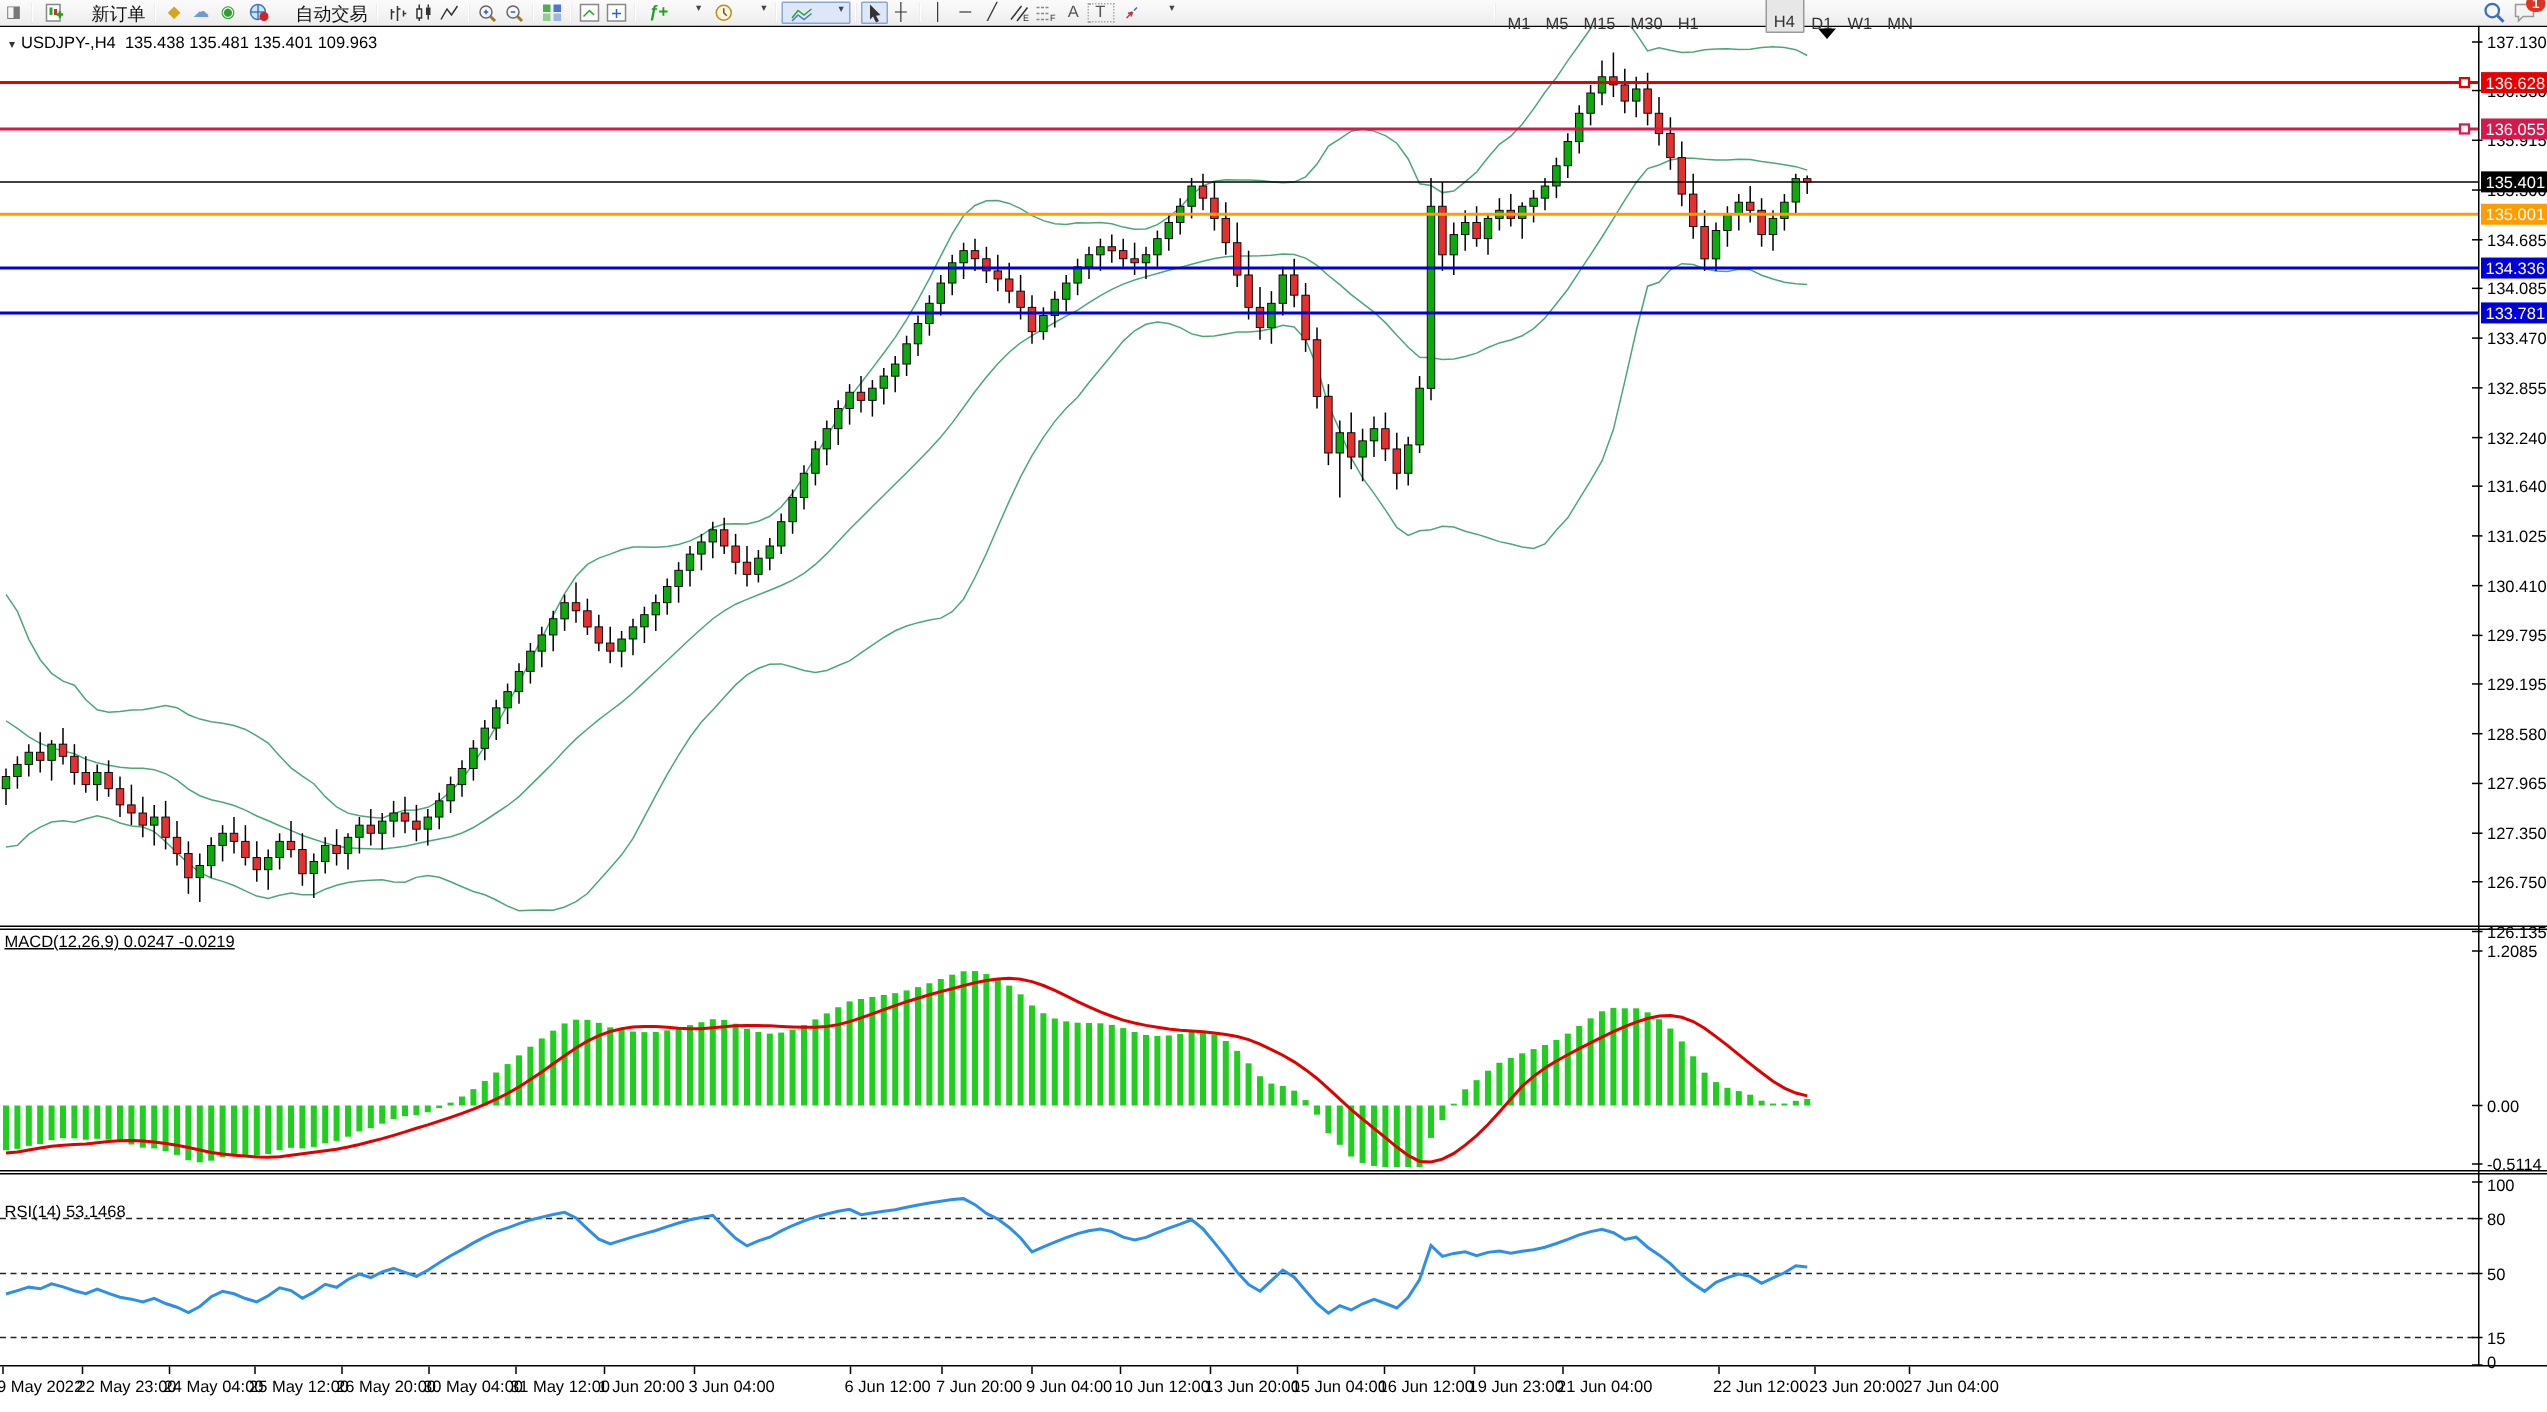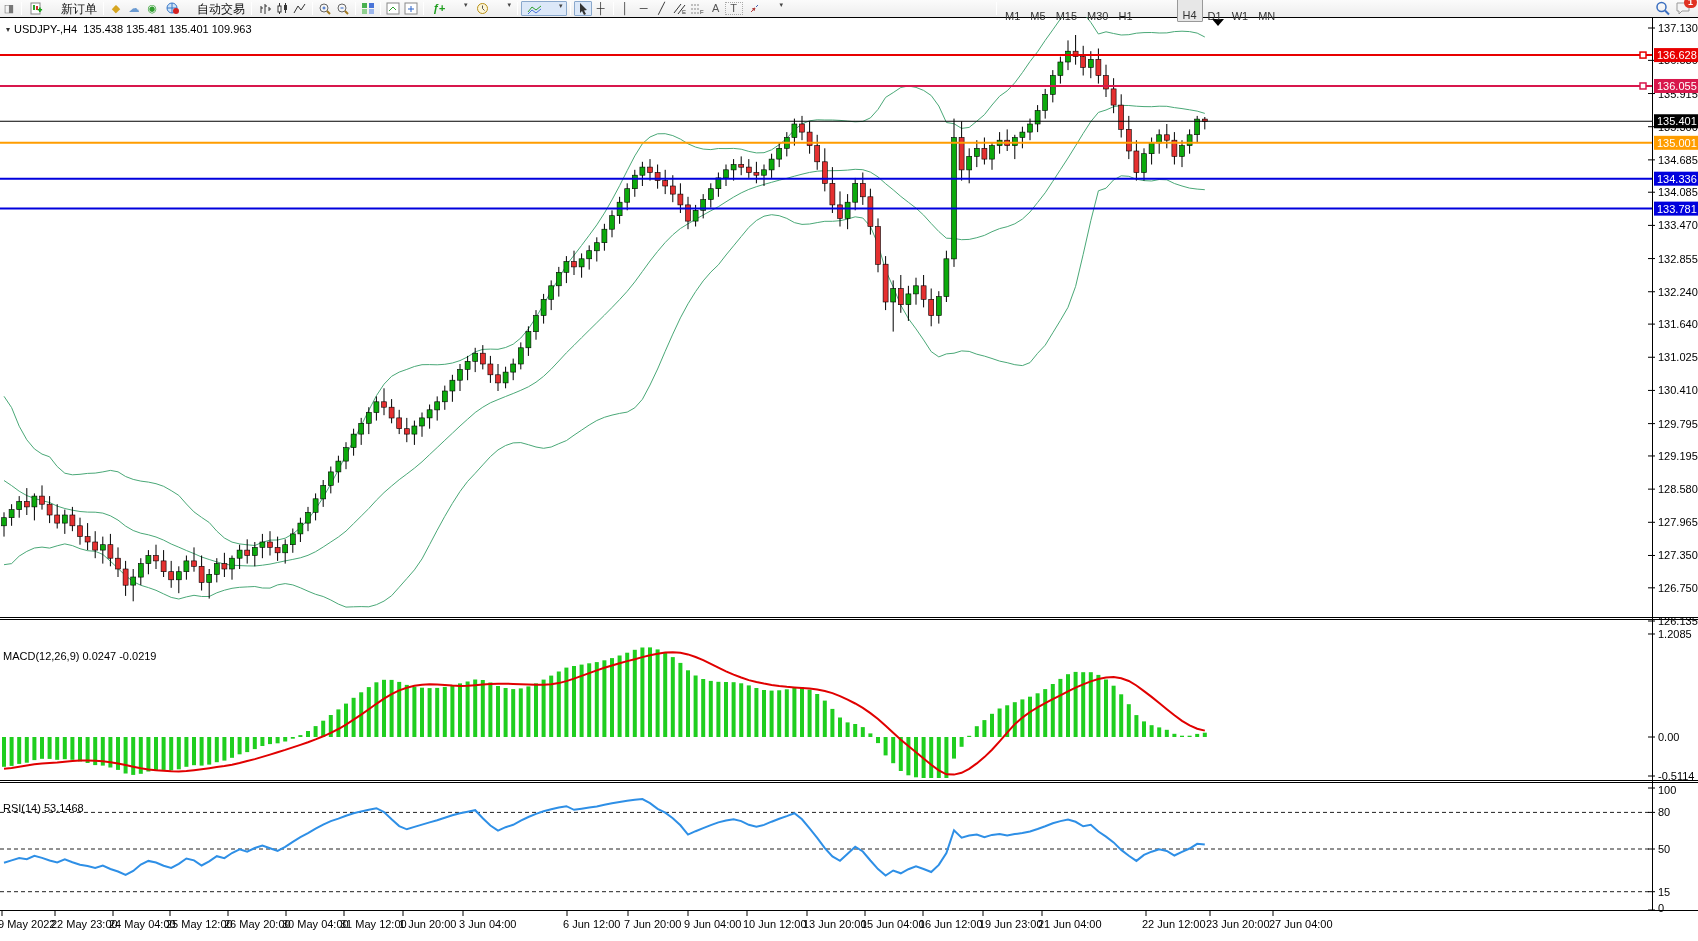--- a/index.html
+++ b/index.html
@@ -20,21 +20,21 @@
   .tf { font-size:11px; color:#333; padding:12px 5px; height:15px; line-height:15px; flex:0 0 auto; }
   .tf.active { background:#e7e7e7; border:1px solid #999; border-radius:1px; line-height:13px;margin-left:39px; }
   #tb-right { margin-left:auto; display:flex; align-items:center; margin-right:4px; }
   #badge { position:absolute; right:-3px; top:-4px; background:#e03222; color:#fff; font-size:9px;
            font-weight:bold; border-radius:7px; padding:0 4px; line-height:11px; }
   
   #chart-wrap { position:absolute; left:0; top:17px; width:1698px; height:924px; background:#fff; }
   #chart-svg { position:absolute; left:0; top:-17px; }
   .overlay { position:absolute; z-index:10; font-size:11px; color:#000; white-space:pre; }
   #chart-title { left:6px; top:6px; display:flex; align-items:center; gap:4px;}
-  #macd-label { left:3px; top:633px; }
+  #macd-label { left:3px; top:605px;text-decoration:underline; }
   #rsi-label  { left:3px; top:785px; }
   .menu-arrow { font-size:8px; color:#333; }
 </style>
 </head>
 <body>
 
 <div id="toolbar">
   <span class="ti" style="width:8px;overflow:hidden;color:#777">◨</span>
   <span class="sep"></span>
   <span class="tbtn">

